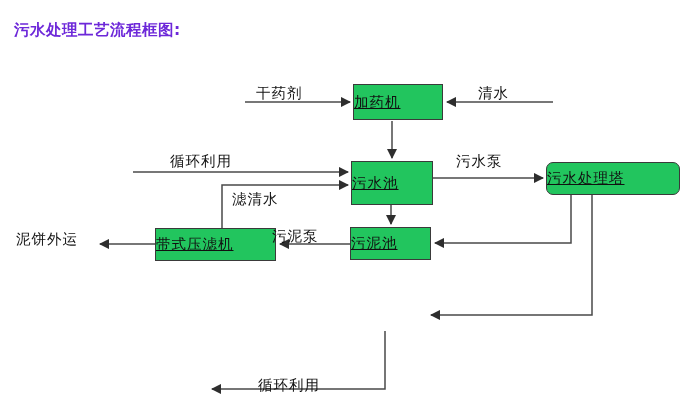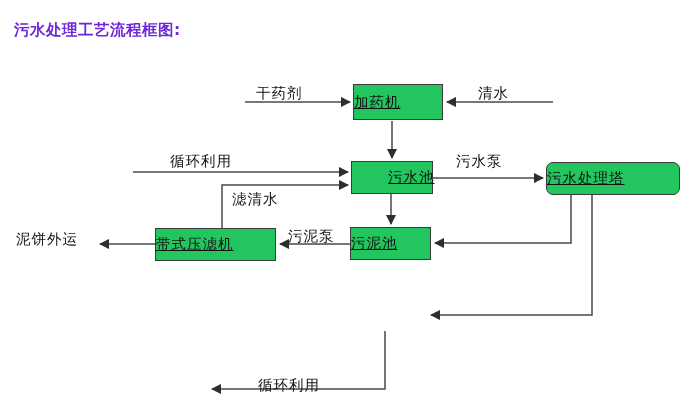--- a/index.html
+++ b/index.html
@@ -91,35 +91,35 @@
 
       <path d="M 155 244 L 100 244"></path>
 
       <path d="M 385 331 L 385 389 L 212 389"></path>
     </g>
   </svg>
 
   <div class="nodebox" style="left:353px;top:84px;width:90px;height:36px;">
     <span>加药机</span>
   </div>
-  <div class="nodebox" style="left:351px;top:161px;width:82px;height:33px;padding-left:36px;">
+  <div class="nodebox" style="left:351px;top:161px;width:82px;height:44px;">
     <span>污水池</span>
   </div>
   <div class="nodebox" style="left:546px;top:162px;width:134px;height:33px;border-radius:7px;">
     <span>污水处理塔</span>
   </div>
   <div class="nodebox" style="left:155px;top:228px;width:121px;height:33px;">
     <span>带式压滤机</span>
   </div>
   <div class="nodebox" style="left:350px;top:227px;width:81px;height:33px;">
     <span>污泥池</span>
   </div>
 
   <div class="edgelabel" style="left:256px;top:84px;">干药剂</div>
   <div class="edgelabel" style="left:478px;top:84px;">清水</div>
   <div class="edgelabel" style="left:170px;top:152px;">循环利用</div>
   <div class="edgelabel" style="left:456px;top:152px;">污水泵</div>
   <div class="edgelabel" style="left:232px;top:190px;">滤清水</div>
-  <div class="edgelabel" style="left:288px;top:227px;">污泥泵</div>
+  <div class="edgelabel" style="left:272px;top:227px;">污泥泵</div>
   <div class="edgelabel" style="left:16px;top:230px;">泥饼外运</div>
   <div class="edgelabel" style="left:258px;top:376px;">循环利用</div>
 
 </div>
 
 </body></html>

